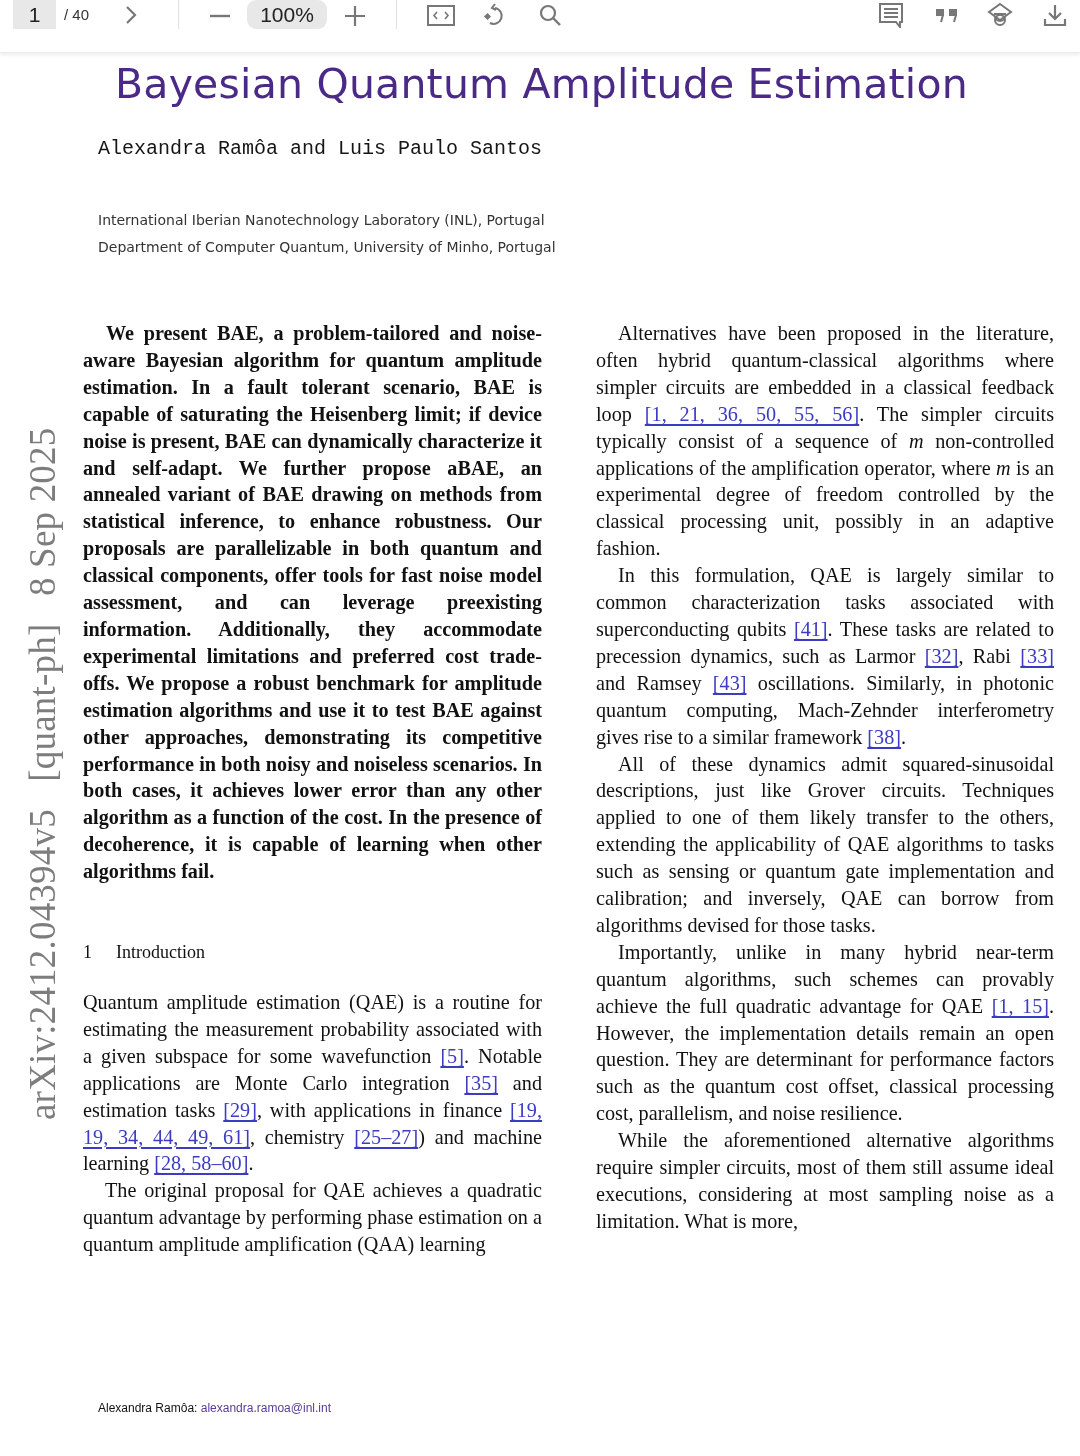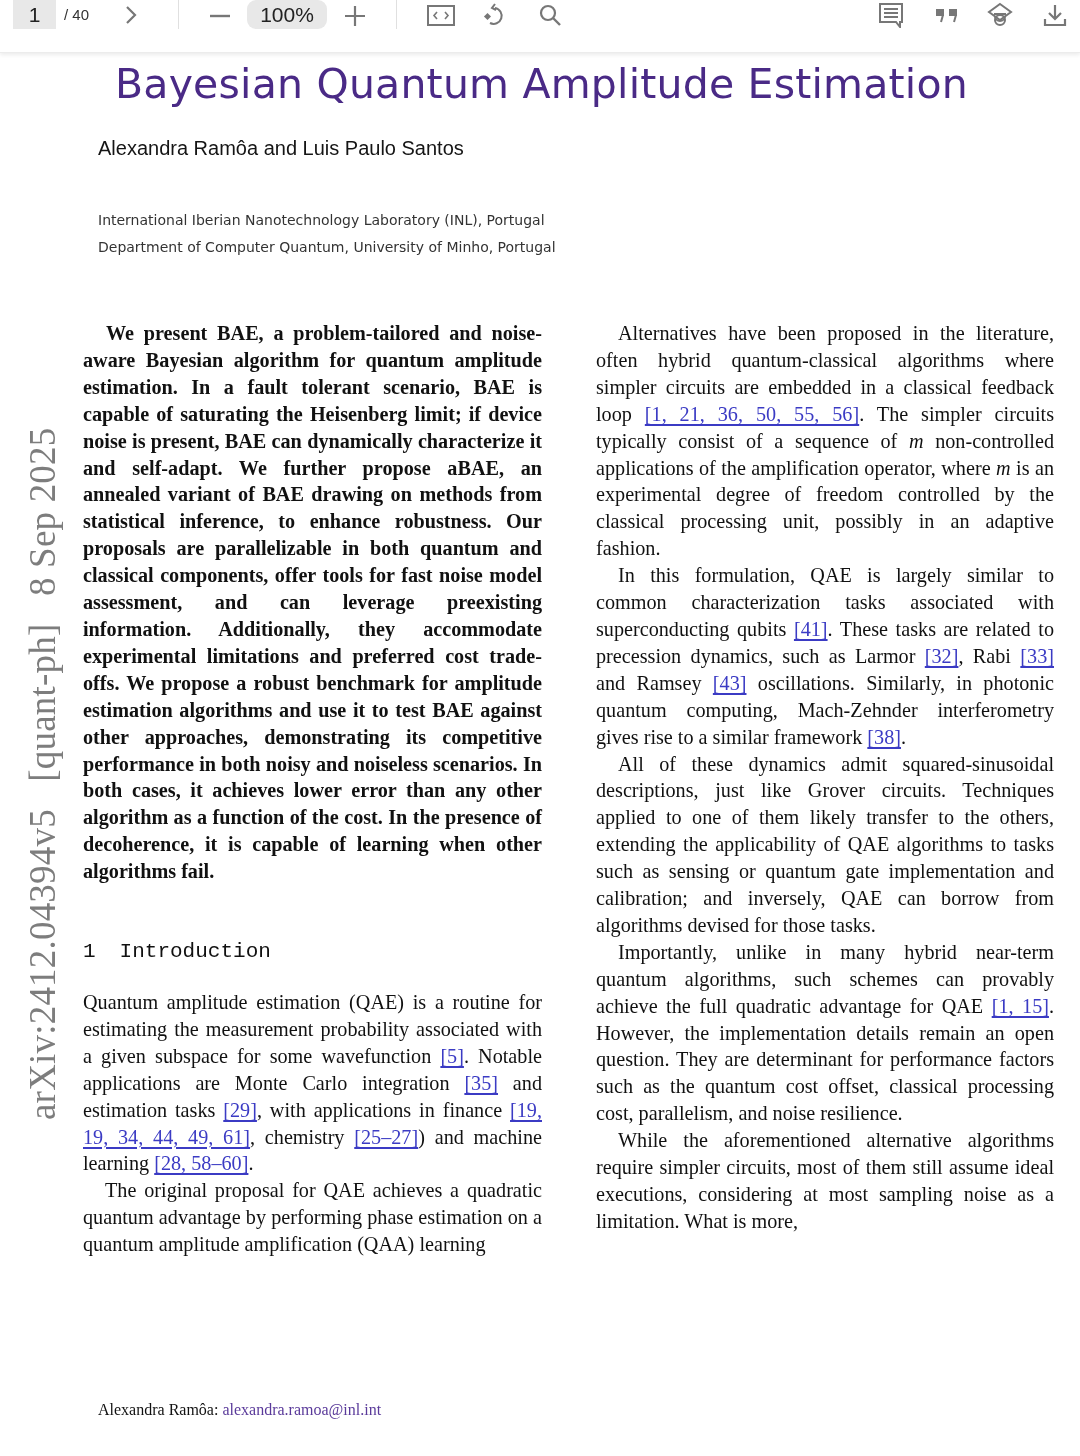--- a/index.html
+++ b/index.html
@@ -39,21 +39,21 @@
 
   
   .title {
     position: absolute; left: 98px; top: 43px; margin: 17px;
     font-family: "DejaVu Sans", "Liberation Sans", sans-serif;
     font-weight: normal; font-size: 41px; color: #4a2a86; letter-spacing: 0.2px;
     white-space: nowrap;
   }
   .authors {
     position: absolute; left: 98px; top: 137px;
-    font-family: Liberation Sans, sans-serif;
+    font-family: Liberation Mono, monospace;
     font-size: 20px; color: #151515; white-space: nowrap;
   }
   .affils {
     position: absolute; left: 98px; top: 207px;
     font-family: "DejaVu Sans", "Liberation Sans", sans-serif;
     font-size: 14px; color: #333; line-height: 27px;
   }
   .affils div { white-space: nowrap; }
 
   
@@ -61,30 +61,30 @@
     position: absolute; font-size: 20.2px; line-height: 26.9px;
     text-align: justify; hyphens: manual;
   }
   .col-left { left: 83px; top: 320px; width: 459px; }
   .col-right { left: 596px; top: 320px; width: 458px; }
   .abstract { font-weight: bold; margin: 0; text-indent: 23px; }
   .p { margin: 0; text-indent: 22px; }
   .p.first { text-indent: 0; }
   .section-heading {
     margin: 52px 0 22px 0;
-    font-family: Liberation Mono, monospace;
-    font-weight: normal; font-size: 21px; color: #111; line-height: 30px;
+    font-family: Liberation Serif, serif;
+    font-weight: normal; font-size: 18px; color: #111; line-height: 30px;
   }
   .section-heading .num { margin-right: 24px; }
   .cite { color: #3b3bc4; text-decoration: underline; text-decoration-color: #3b3bc4; text-underline-offset: 3px; cursor: pointer; }
   .mi { font-style: italic; }
   .footnote {
     position: absolute; left: 98px; top: 1401px;
-    font-family: Liberation Serif, serif;
-    font-size: 16px; color: #111; white-space: nowrap;
+    font-family: Liberation Sans, sans-serif;
+    font-size: 12px; color: #111; white-space: nowrap;
   }
   .footnote .email { color: #5a3a9a; cursor: pointer; }
 </style>
 </head>
 <body>
 
 <div class="toolbar">
   <div class="tb-box" style="left:13px;width:43px;">1</div>
   <div class="tb-text" style="left:64px;">/ 40</div>
   <div class="tb-icon" style="left:118px;">

